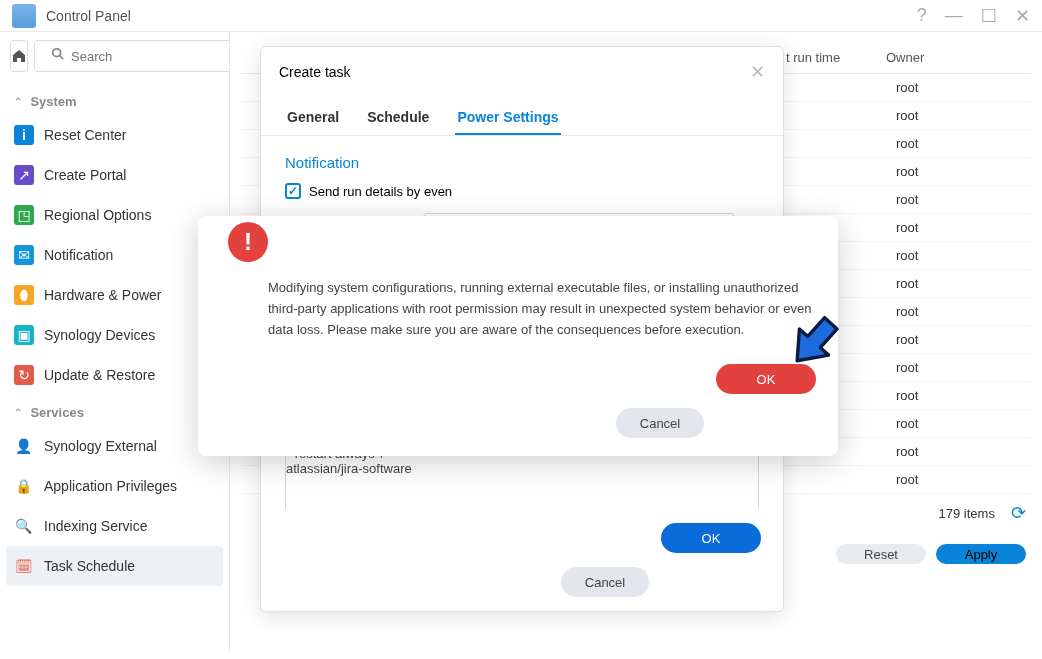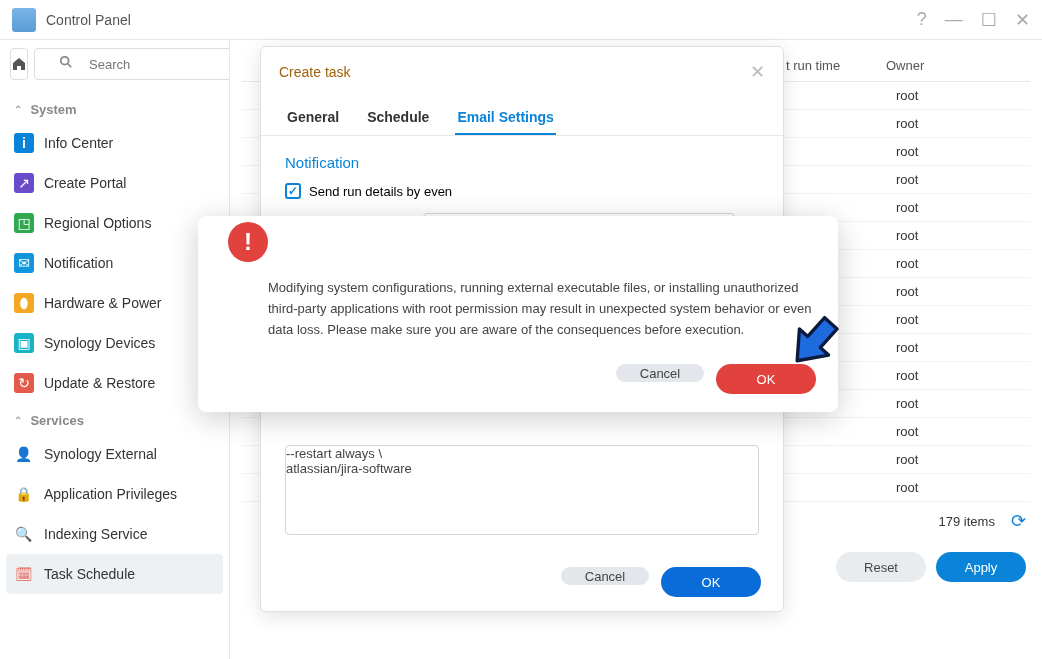--- a/index.html
+++ b/index.html
@@ -9,21 +9,21 @@
       font-family: -apple-system, BlinkMacSystemFont, "Segoe UI", sans-serif;
     }
     body {
       width: 1042px;
       height: 659px;
       background: #fff;
       position: relative;
       overflow: hidden;
     }
     .window-header {
-      height: 40px;
+      height: 32px;
       display: flex;
       align-items: center;
       padding: 0 12px;
       border-bottom: 1px solid #e8e8e8;
     }
     .window-icon {
       width: 24px;
       height: 24px;
       background: linear-gradient(#7bb4e8, #5a9dd8);
       border-radius: 3px;
@@ -68,22 +68,22 @@
       color: #555;
       cursor: pointer;
     }
     .search-box {
       flex: 1;
       height: 32px;
       border: 1px solid #dcdcdc;
       border-radius: 4px;
       display: flex;
       align-items: center;
-      padding: 0 24px;
-      gap: 16px;
+      padding: 0 16px;
+      gap: 6px;
     }
     .search-input {
       flex: 1;
       border: none;
       outline: none;
       font-size: 13px;
     }
     .section-header {
       display: flex;
       align-items: center;
@@ -159,49 +159,49 @@
       cursor: pointer;
     }
     .action-bar {
       display: flex;
       justify-content: flex-end;
       gap: 10px;
       padding: 12px 4px;
     }
     .btn {
       min-width: 90px;
-      height: 30px;
+      height: 20px;
       border-radius: 16px;
       border: none;
       font-size: 13px;
       cursor: pointer;
       padding: 0 20px;
     }
     .btn-gray { background: #e9ecef; color: #444; }
-    .btn-blue { background: #0a84d9; color: #ffffff; }
+    .btn-blue { background: #0a84d9; color: #000000; }
     .modal-task {
       position: absolute;
       top: 46px;
       left: 260px;
       width: 524px;
       height: 566px;
       background: #fff;
       border: 1px solid #e0e0e0;
       border-radius: 6px;
       box-shadow: 0 4px 20px rgba(0,0,0,0.12);
       display: flex;
       flex-direction: column;
     }
     .modal-header {
       display: flex;
       justify-content: space-between;
       align-items: center;
       padding: 14px 18px;
     }
-    .modal-title { color: #a16207; font-size: 14px; }
+    .modal-title { color: #000000; font-size: 14px; }
     .modal-close {
       color: #bbb;
       font-size: 18px;
       cursor: pointer;
     }
     .modal-tabs {
       display: flex;
       gap: 24px;
       padding: 4px 24px 0 24px;
       border-bottom: 1px solid #e8e8e8;
@@ -281,24 +281,25 @@
       display: flex;
       justify-content: flex-end;
       gap: 12px;
       padding: 14px 22px;
     }
     .btn-light {
       background: #e3e6ea;
       color: #444;
       border: none;
       border-radius: 16px;
-      height: 18px;
+      height: 30px;
       min-width: 88px;
       font-size: 13px;
       cursor: pointer;
+      margin-top: 44px;
     }
     .btn-primary {
       background: #0a6cd9;
       color: #fff;
       border: none;
       border-radius: 16px;
       height: 30px;
       min-width: 100px;
       font-size: 13px;
       cursor: pointer;
@@ -396,21 +397,21 @@
       </div>
     </div>
 
     <div class="section-header">
       <span class="chevron">⌃</span>
       <span>System</span>
     </div>
 
     <div class="sidebar-item">
       <span class="sidebar-icon" style="background:#0a84d9;color:#fff;font-weight:bold;">i</span>
-      <span>Info Center</span>
+      <span>Reset Center</span>
     </div>
     <div class="sidebar-item">
       <span class="sidebar-icon" style="background:#6a4bc9;color:#fff;">↗</span>
       <span>Create Portal</span>
     </div>
     <div class="sidebar-item">
       <span class="sidebar-icon" style="background:#2fa84f;color:#fff;">◳</span>
       <span>Regional Options</span>
     </div>
     <div class="sidebar-item">
@@ -532,21 +533,21 @@
 </div>
 
 <div class="modal-task">
   <div class="modal-header">
     <span class="modal-title">Create task</span>
     <span class="modal-close">✕</span>
   </div>
   <div class="modal-tabs">
     <div class="modal-tab">General</div>
     <div class="modal-tab">Schedule</div>
-    <div class="modal-tab active">Email Settings</div>
+    <div class="modal-tab active">Power Settings</div>
   </div>
   <div class="modal-body">
     <div class="section-title">Notification</div>
     <div class="checkbox-row">
       <span class="checkbox">✓</span>
       <span>Send run details by even</span>
     </div>
     <div class="form-row">
       <span class="form-label">Email:</span>
       <div class="email-chip-box">

